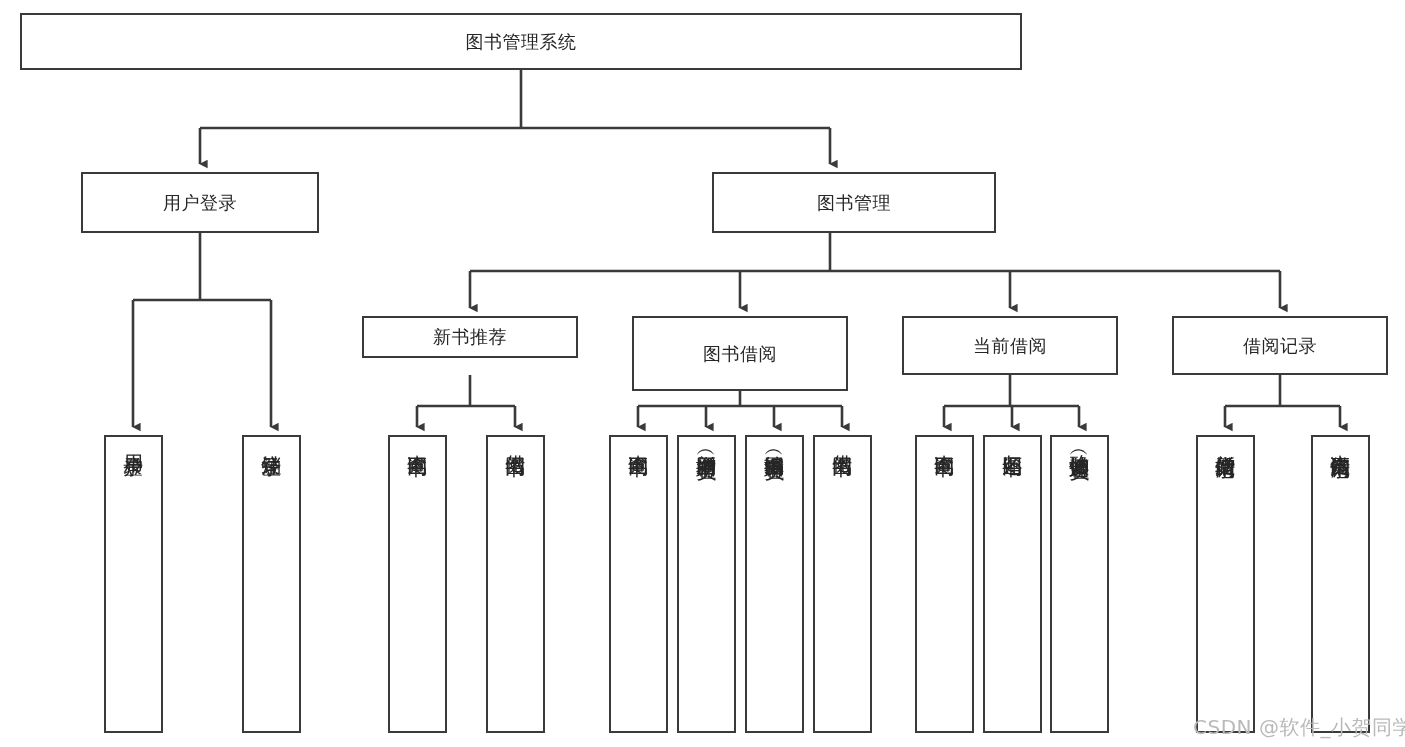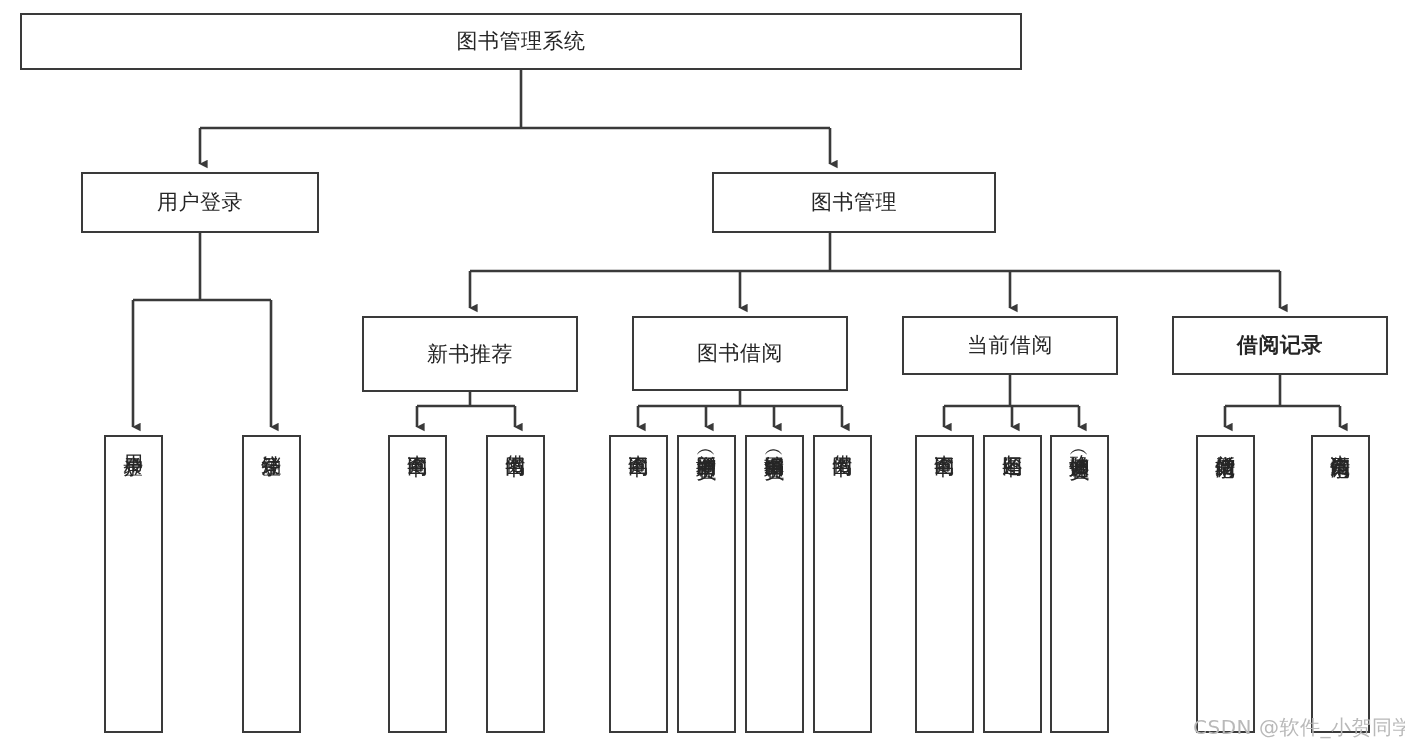--- a/index.html
+++ b/index.html
@@ -31,21 +31,21 @@
     box-sizing: border-box;
     background: #ffffff;
     border: 2px solid #3a3a3a;
     display: flex;
     align-items: center;
     justify-content: center;
     overflow: hidden;
   }
   .node-label {
     color: #262626;
-    font-size: 21px;
+    font-size: 18px;
     line-height: 1.18;
     letter-spacing: 0.5px;
     white-space: nowrap;
     text-align: center;
   }
   .node-box.leaf {
     align-items: flex-start;
     justify-content: center;
     padding-top: 2px;
   }
@@ -143,30 +143,30 @@
     <span class="node-label">图书管理系统</span>
   </div>
 
   <div class="node-box" style="left:81px; top:172px; width:238px; height:61px;">
     <span class="node-label">用户登录</span>
   </div>
   <div class="node-box" style="left:712px; top:172px; width:284px; height:61px;">
     <span class="node-label">图书管理</span>
   </div>
 
-  <div class="node-box" style="left:362px; top:316px; width:216px; height:76px;">
+  <div class="node-box" style="left:362px; top:316px; width:216px; height:42px;">
     <span class="node-label">新书推荐</span>
   </div>
   <div class="node-box" style="left:632px; top:316px; width:216px; height:75px;">
     <span class="node-label">图书借阅</span>
   </div>
   <div class="node-box" style="left:902px; top:316px; width:216px; height:59px;">
     <span class="node-label">当前借阅</span>
   </div>
-  <div class="node-box" style="left:1172px; top:316px; width:216px; height:59px;font-weight:bold;">
+  <div class="node-box" style="left:1172px; top:316px; width:216px; height:59px;">
     <span class="node-label">借阅记录</span>
   </div>
 
   <div class="node-box leaf" style="left:104px; top:435px; width:59px; height:298px;">
     <span class="node-label">用户登录</span>
   </div>
   <div class="node-box leaf" style="left:242px; top:435px; width:59px; height:298px;">
     <span class="node-label">注销登录</span>
   </div>
 

